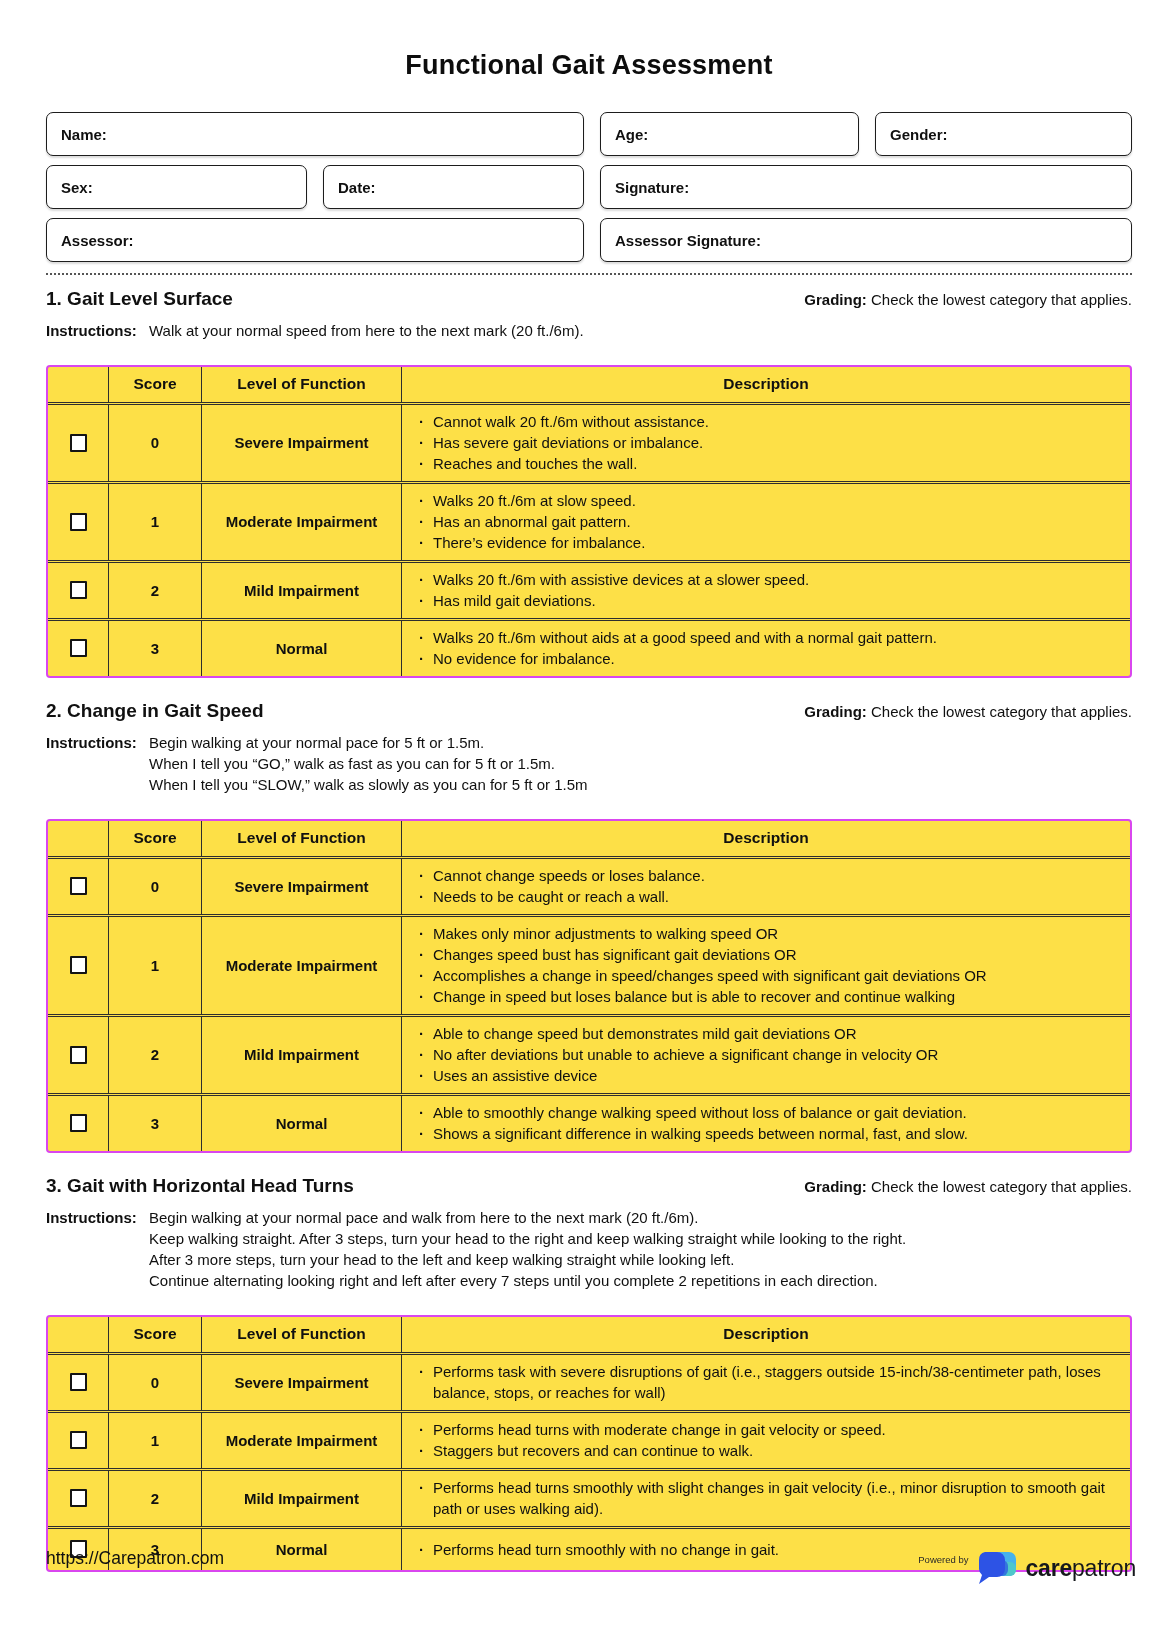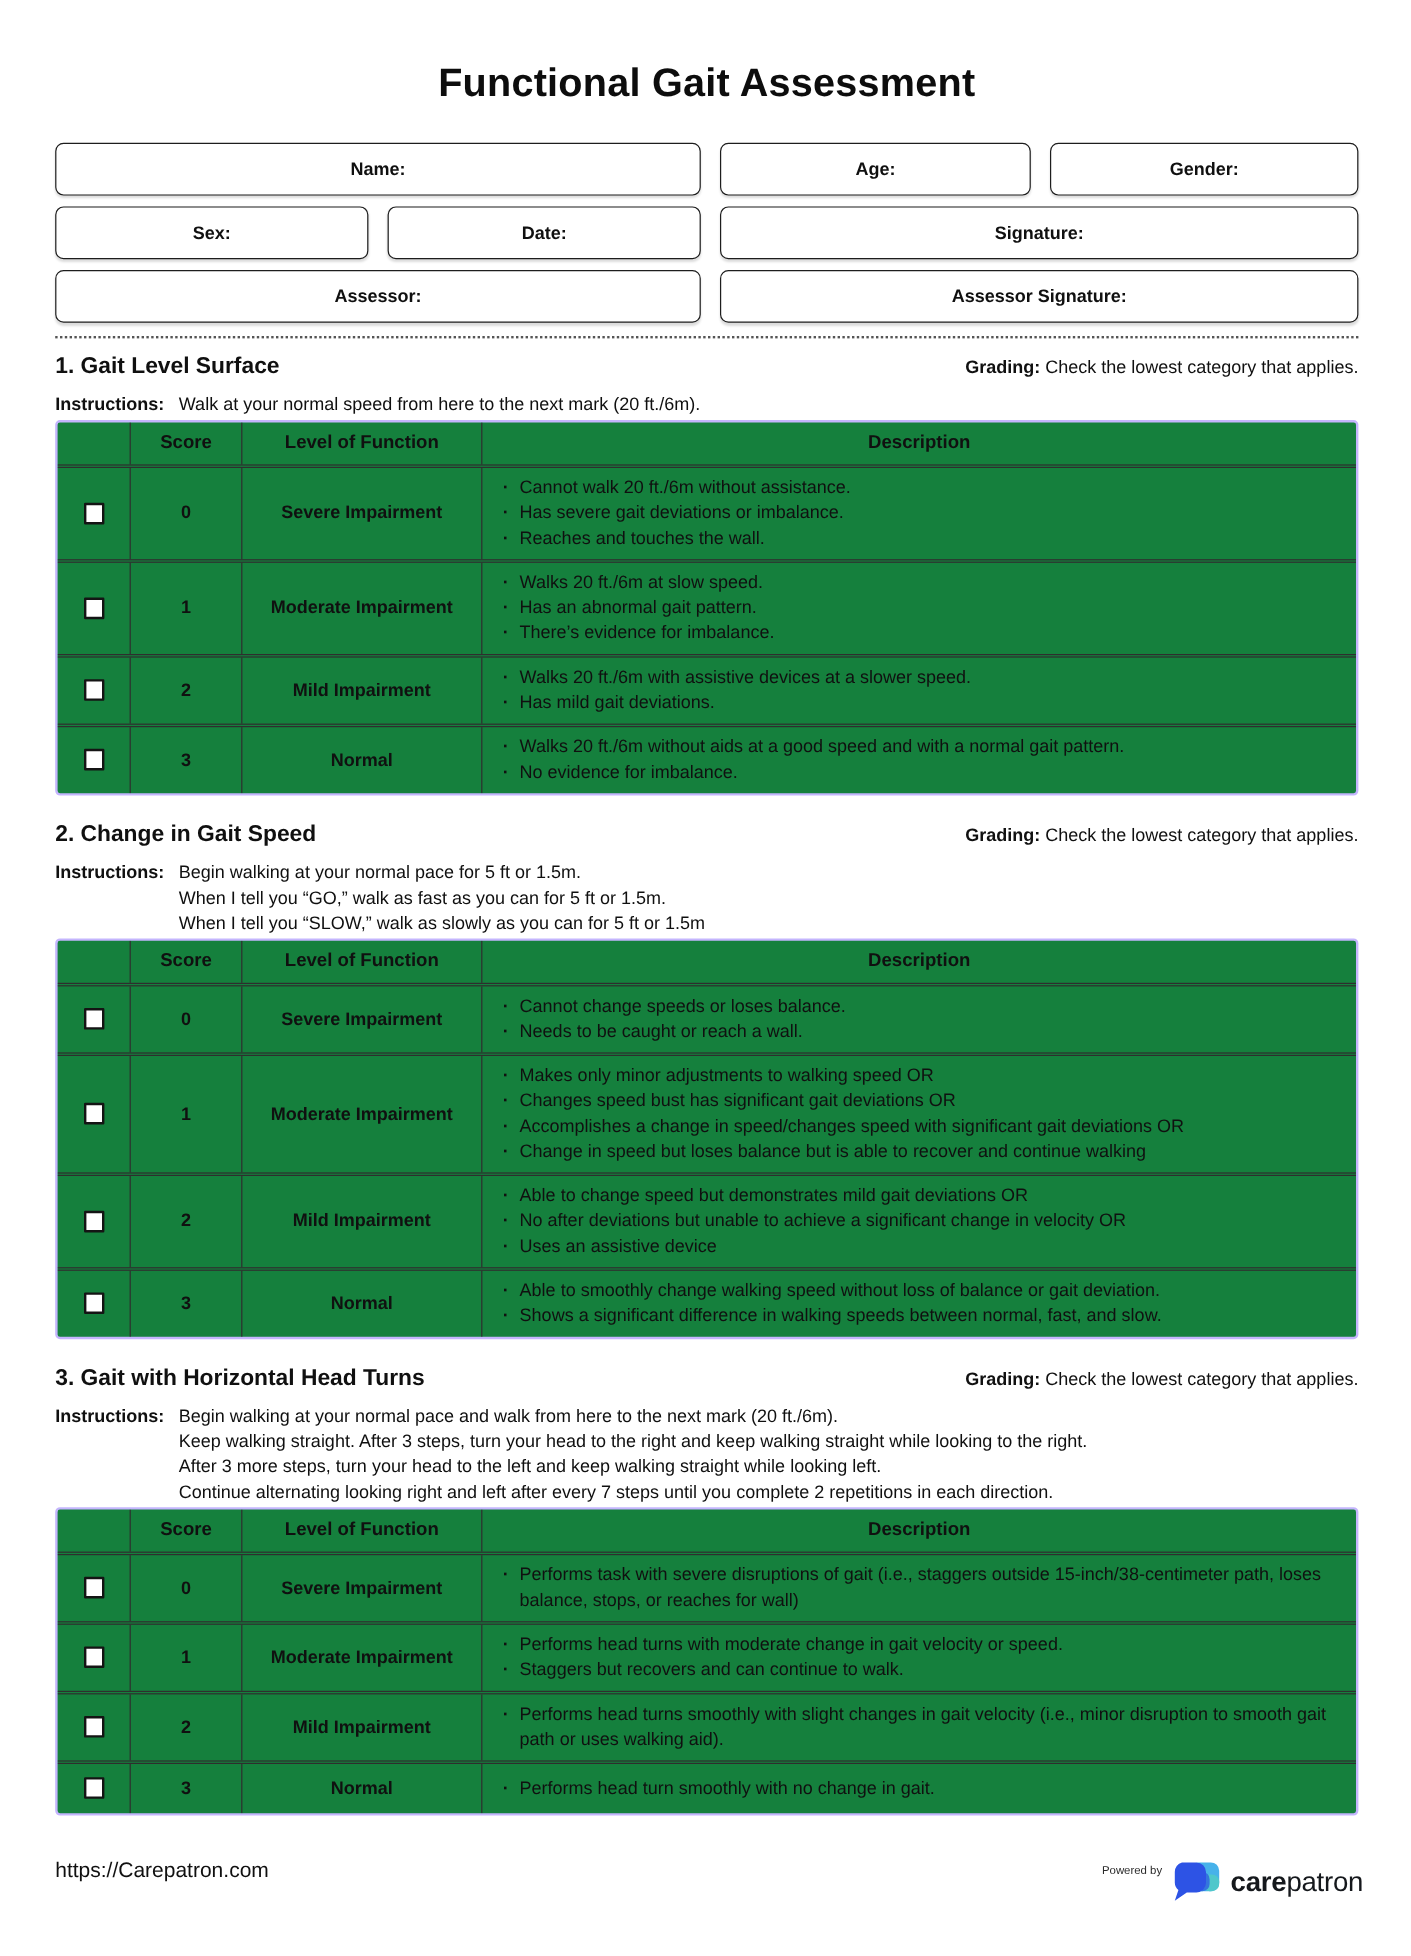--- a/index.html
+++ b/index.html
@@ -5,47 +5,46 @@
   * { box-sizing: border-box; }
   html,body { margin:0; padding:0; }
   body {
     width:1176px; height:1630px; position:relative; overflow:hidden;
     background:#ffffff; color:#101010;
     font-family:"Liberation Sans", sans-serif;
   }
   .page { position:absolute; inset:0; padding:0 44px 0 46px; }
 
   
-  .title { margin:50px 0 0 0; text-align:center; font-size:33px; font-weight:bold; letter-spacing:.2px; color:#0d0d0d; }
+  .title { margin:50px 0 0 0; text-align:center; font-size:27px; font-weight:bold; letter-spacing:.2px; color:#0d0d0d; }
 
   
   .form-grid { margin-top:31px; display:flex; flex-direction:column; gap:9px; }
   .form-row { display:flex; gap:16px; }
   .fbox {
     height:44px; border:1.6px solid #1d1d1d; border-radius:7px; background:#fff;
     display:flex; align-items:center; padding:0 14px;
     box-shadow:0 2px 2px rgba(0,0,0,.14);
-    justify-content:center;
   }
   .fbox span { font-size:15px; font-weight:bold; }
   .w-name{flex:0 0 538px} .w-age{flex:0 0 259px} .w-rest{flex:1}
   .w-half{flex:0 0 261px} .w-assessor{flex:0 0 538px}
 
   .dotted { margin-top:11px; border-top:2px dotted #555; height:0; }
 
   
   .section-head { display:flex; justify-content:space-between; align-items:baseline; margin-top:13px; }
   .section-head h2 { margin:0; font-size:19px; line-height:1.15; font-weight:bold; }
   .grading { font-size:15px; }
   .grading .lbl { font-weight:bold;text-align:center; }
 
   .instructions { margin-top:10px; display:grid; grid-template-columns:103px 1fr; font-size:15px; line-height:1.4; }
   .instructions .lbl { font-weight:bold; }
 
-  .rubric { margin-top:2px; margin-bottom:22px; border:2px solid #c4b5fd; border-radius:4px; overflow:hidden; background:#15803d; }
+  .rubric { margin-top:24px; margin-bottom:22px; border:2px solid #d946ef; border-radius:4px; overflow:hidden; background:#fde047; }
   .trow { display:grid; grid-template-columns:60px 93px 200px 1fr; }
   .trow + .trow { border-top:3px double #2e2e2e; }
   .cell { min-width:0; }
   .cell + .cell { border-left:1.6px solid #2e2e2e; }
   .thead .cell { min-height:35px; display:flex; align-items:center; justify-content:center; font-size:15.5px; font-weight:bold; }
   .tbody-row { min-height:44px; }
   .cell-check, .cell-score, .cell-level { display:flex; align-items:center; justify-content:center; }
   .cell-score, .cell-level { font-size:15px; font-weight:bold; text-align:center; padding:4px; }
   .cell-desc { padding:6.5px 14px; display:flex; align-items:center; }
   .cell-desc ul { margin:0; padding:0; list-style:none; font-size:15px; line-height:1.4; width:100%; }

